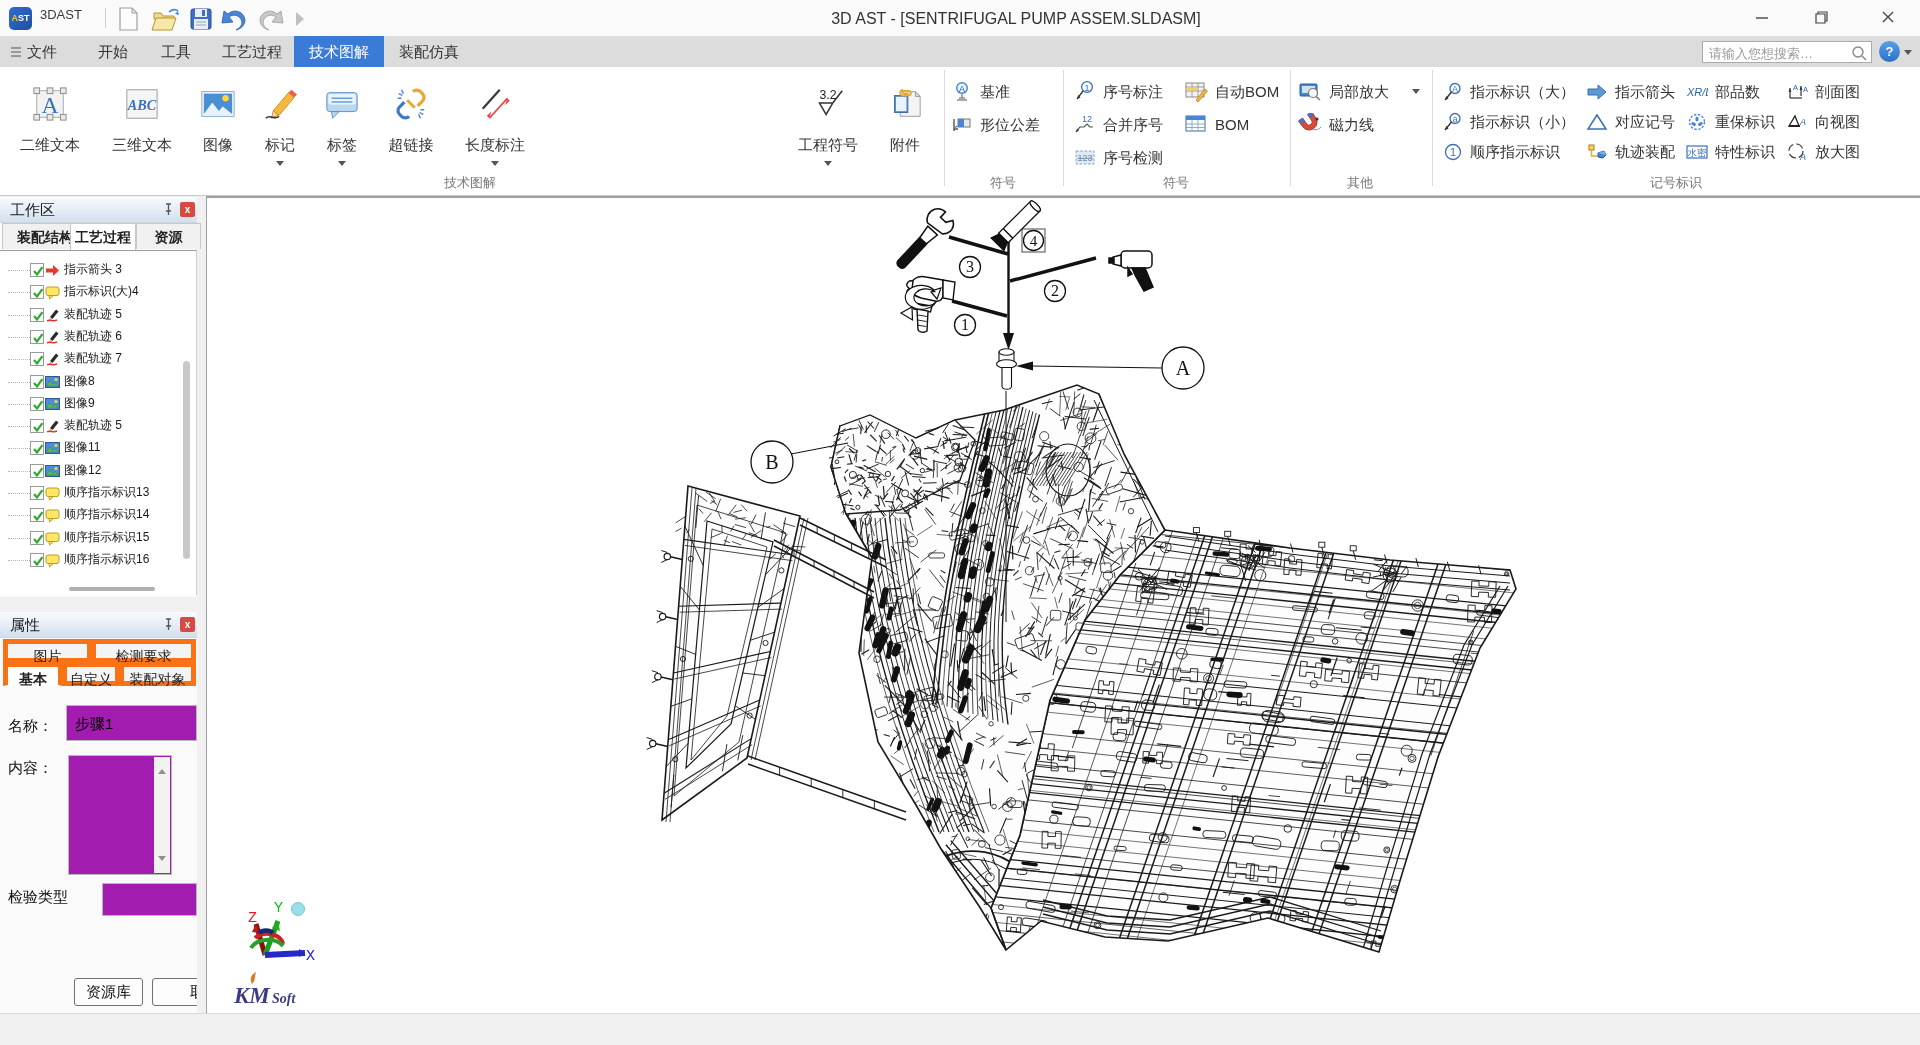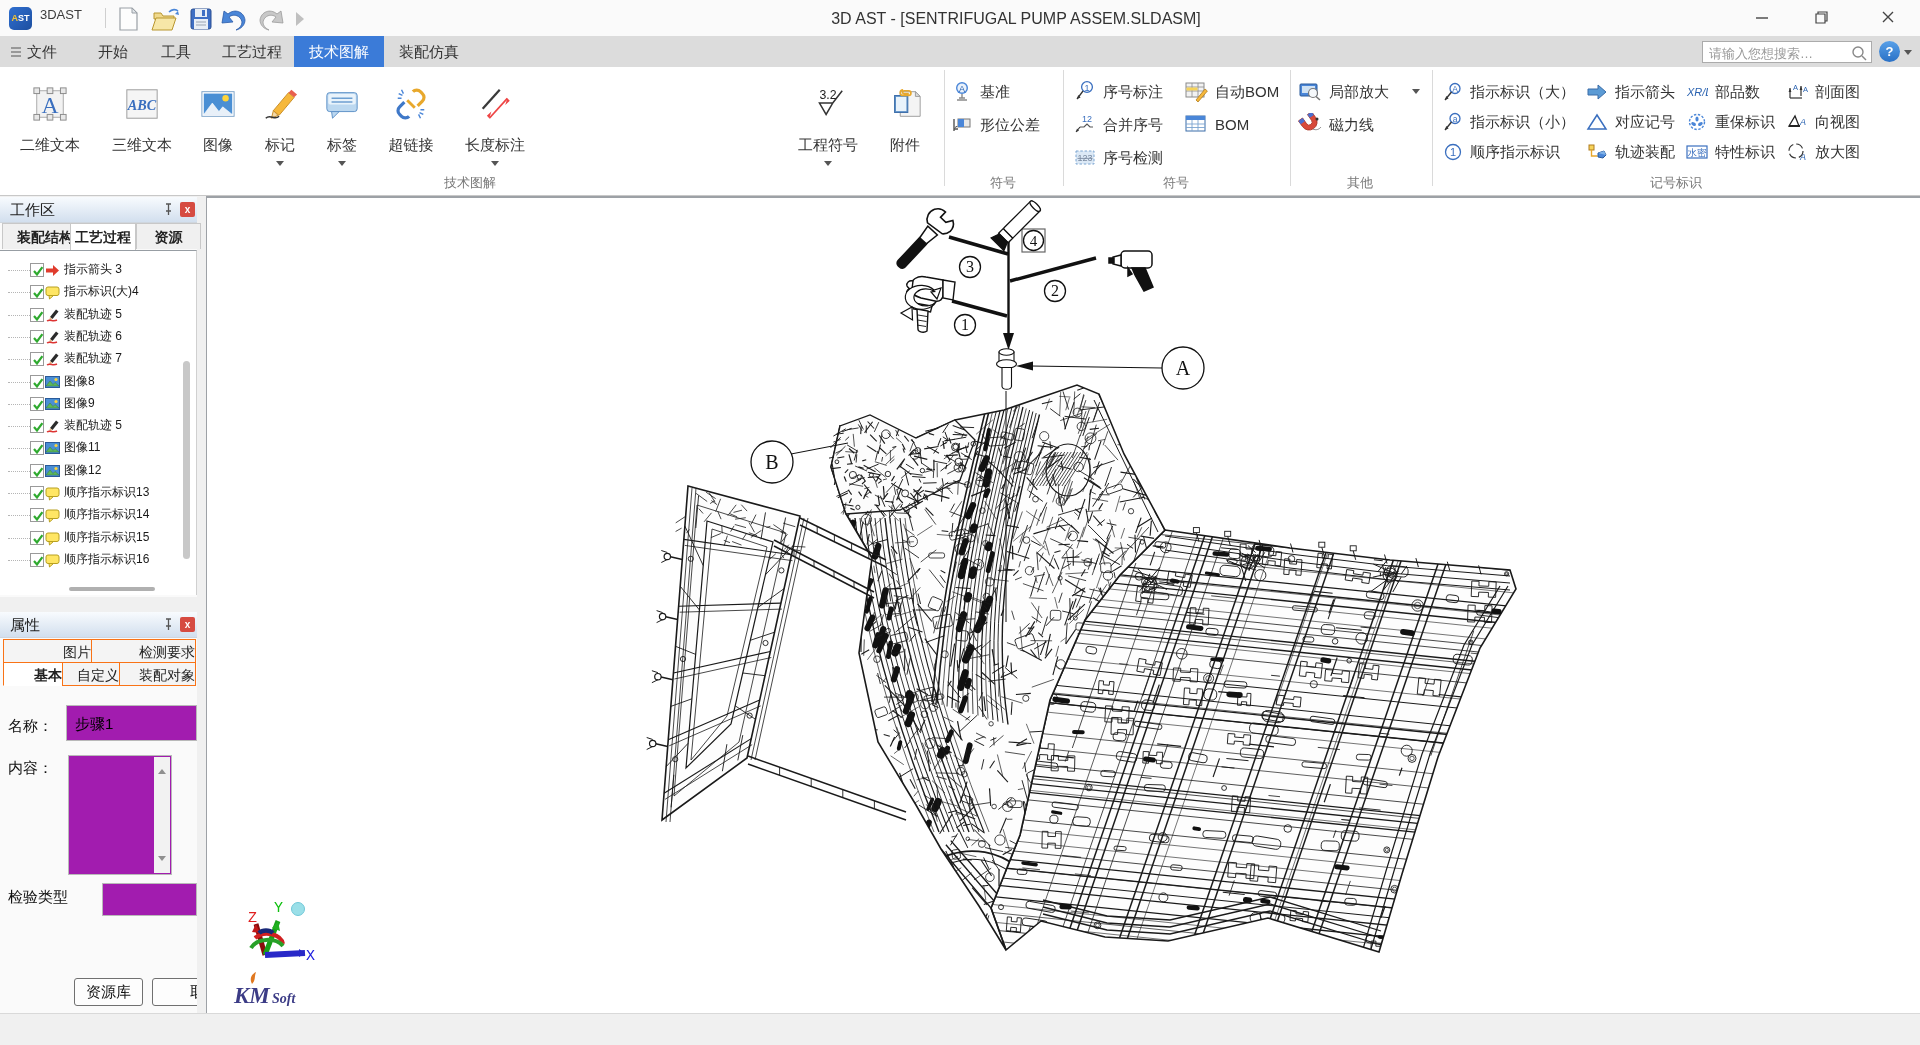--- a/index.html
+++ b/index.html
@@ -37,21 +37,21 @@
 .wtab.sel{background:#fff;height:27px}
 
 #tree{position:absolute;left:0;top:53px;width:197px;height:345px;background:#fff;border-right:1px solid #d0d0d0;border-top:1px solid #979da3}
 .ti{position:absolute;left:0;height:22px;width:180px}
 .ti .dot{position:absolute;left:8px;top:10px;width:22px;border-top:1px dotted #b5b5b5}
 .ti .cb{position:absolute;left:30px;top:3px;width:14px;height:14px;background:#fff;border:1px solid #9a9a9a}
 .ti .cb svg{position:absolute;left:0px;top:0px}
 .ti .ic{position:absolute;left:45px;top:3px;width:15px;height:15px}
 .ti .lab{position:absolute;left:64px;top:1px;font-size:12px;color:#1a1a1a;white-space:nowrap}
 
-.ptab{position:absolute;height:24px;line-height:24px;font-size:14px;color:#222;text-align:right;background:#f4f4f4;border:1px solid #f97316}
+.ptab{position:absolute;height:24px;line-height:24px;font-size:14px;color:#222;text-align:center;background:#f4f4f4;border:5px solid #f97316}
 .field{position:absolute;background:#a21caf;border:1px solid #b9b9b9}
 .plab{position:absolute;font-size:15px;color:#111}
 .btn{position:absolute;height:28px;background:#fdfdfd;border:1px solid #707070;border-radius:3px;font-size:15px;color:#111;text-align:center;line-height:26px}
 
 #canvas{position:absolute;left:206px;top:196px;width:1714px;height:817px;background:#fff;border-top:2px solid #9da1a6;border-left:1px solid #9da1a6}
 
 #status{position:absolute;left:0;top:1013px;width:1920px;height:32px;background:#f0f0f0;border-top:1px solid #d9d9d9}
 </style>
 </head>
 <body>

